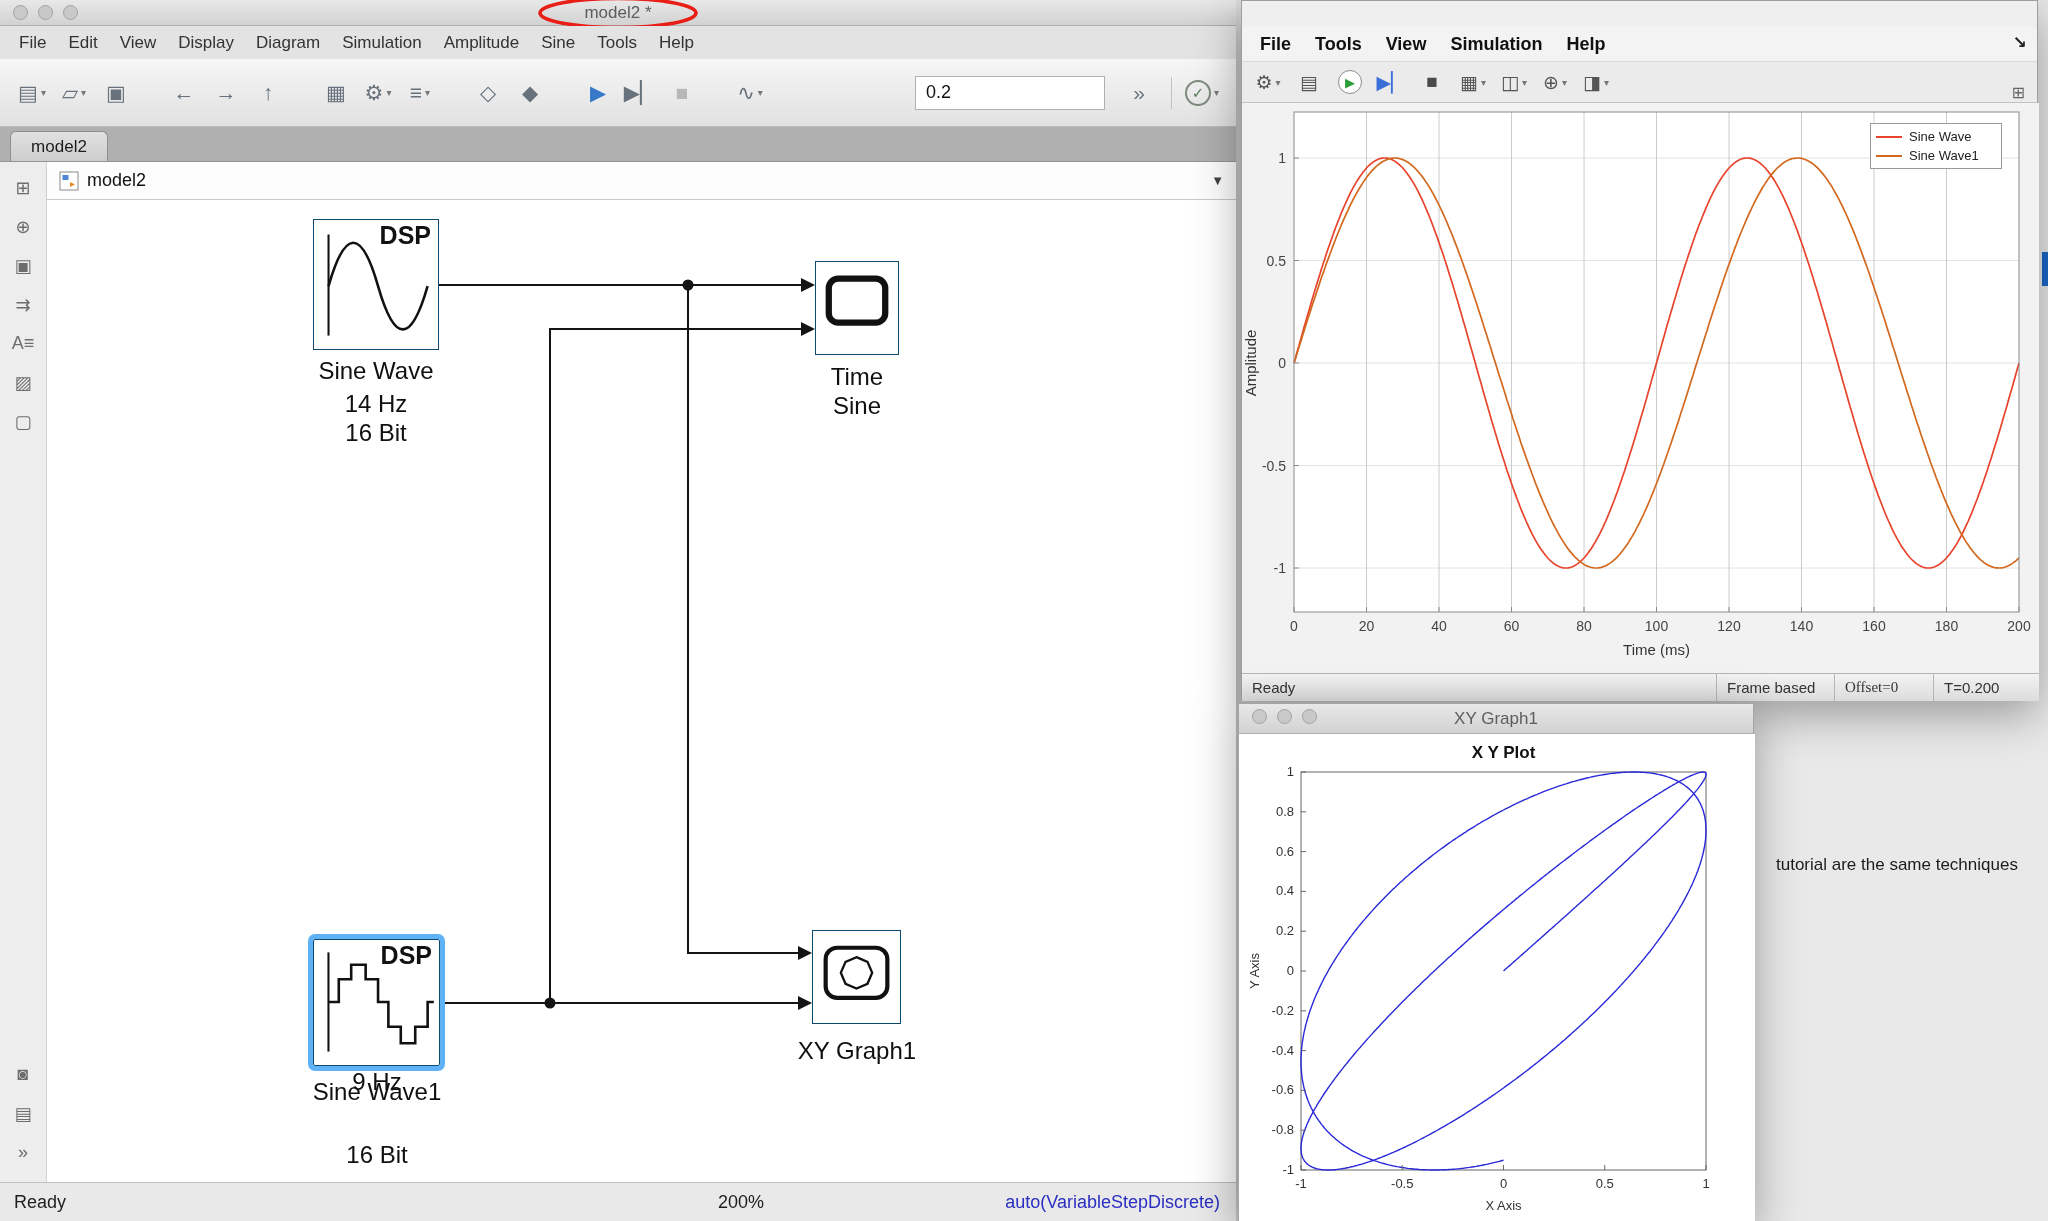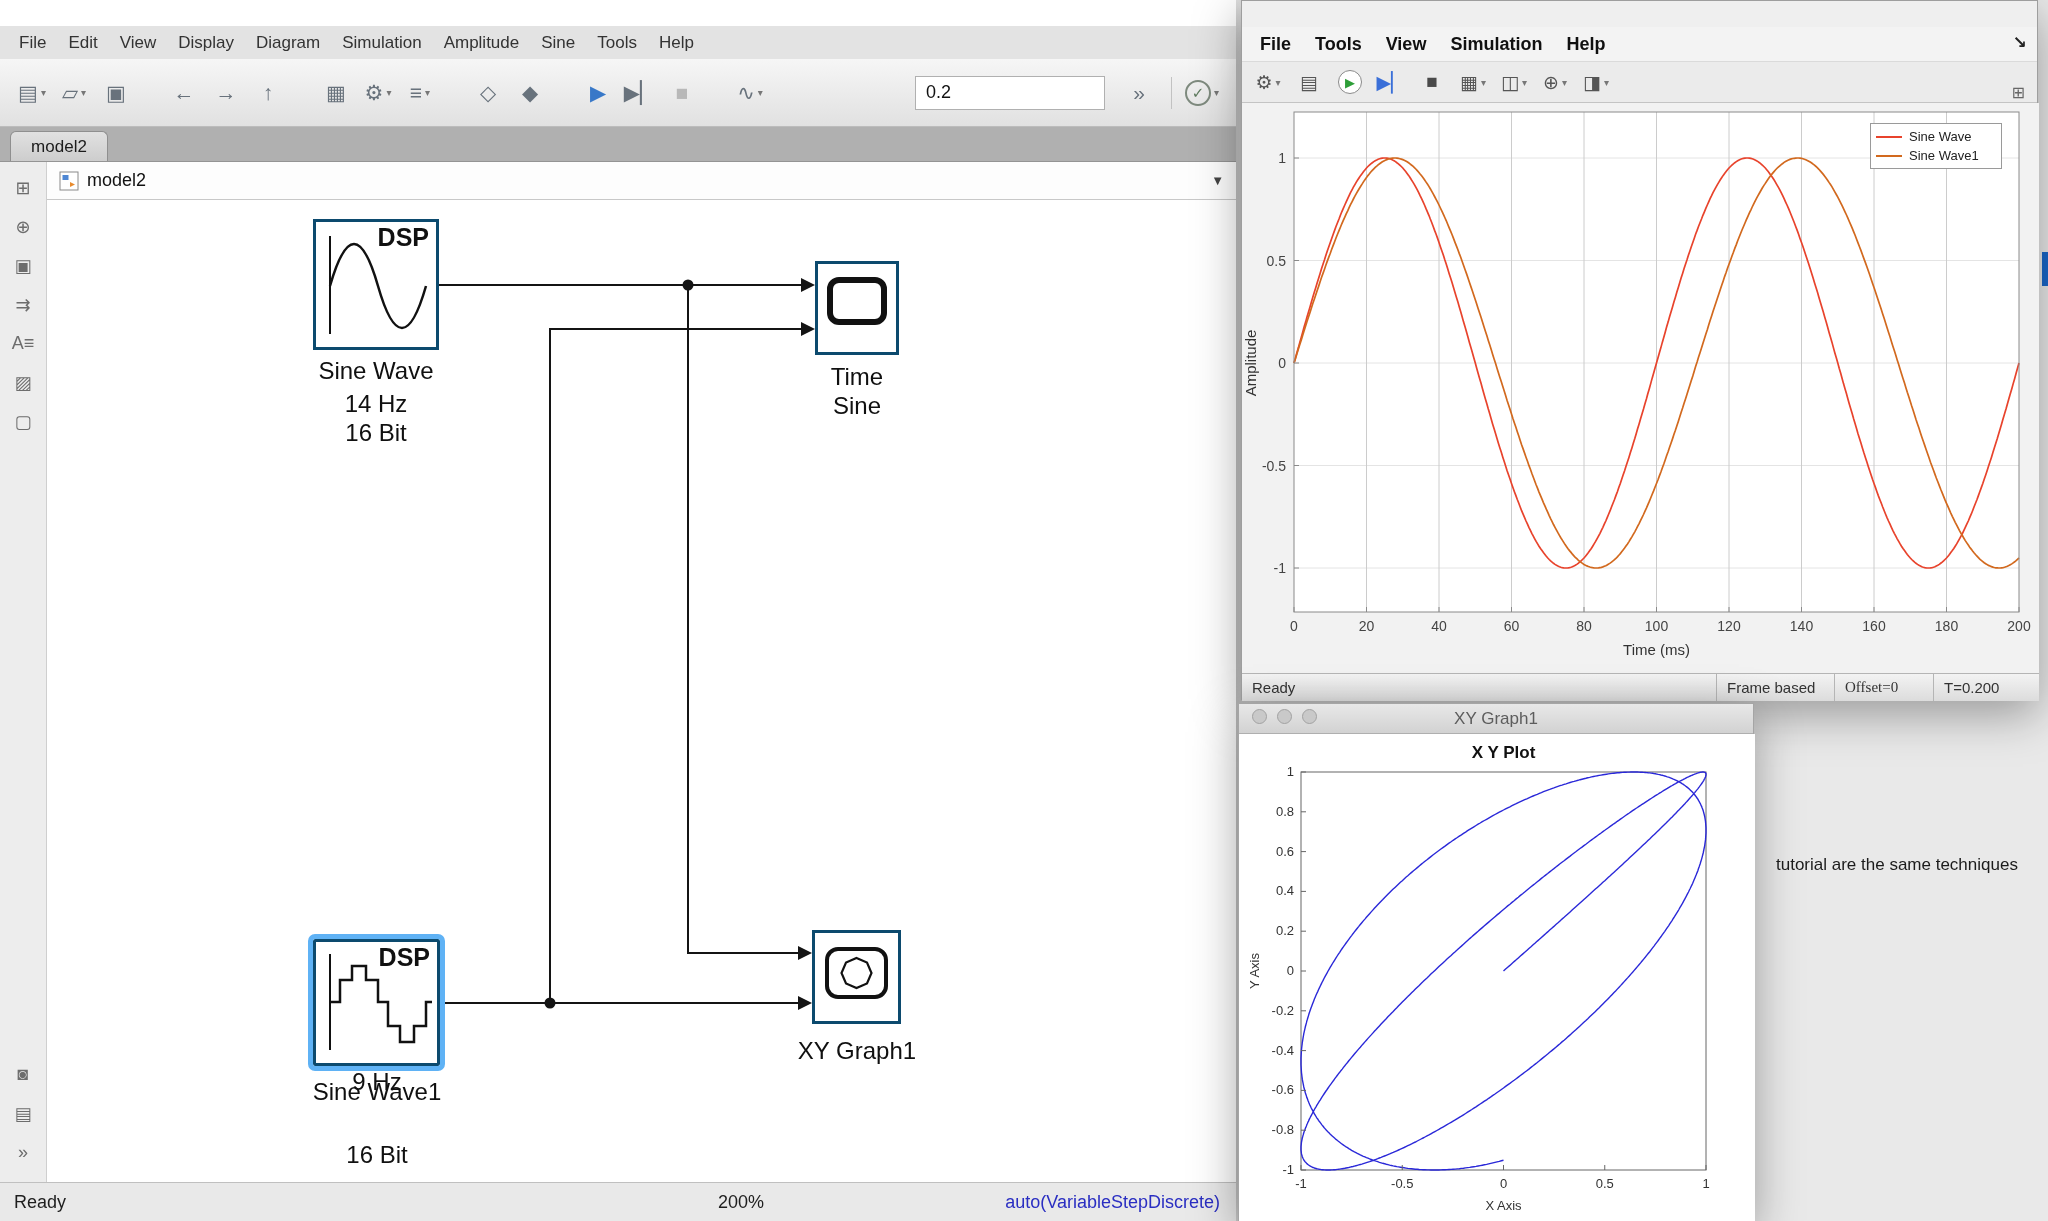--- a/index.html
+++ b/index.html
@@ -45,21 +45,21 @@
     padding:0 12px;font-size:18px;color:#111;}
   #breadcrumb-label{margin-left:8px;}
   #breadcrumb-dd{margin-left:auto;font-size:13px;color:#444;}
   #editor-palette{position:absolute;top:162px;left:0;width:47px;height:1020px;background:#ededed;
     border-right:1px solid #cfcfcf;display:flex;flex-direction:column;align-items:center;padding:6px 0 10px;}
   .pal-icon{width:36px;height:39px;display:flex;align-items:center;justify-content:center;
     font-size:18px;color:#6d6d6d;}
   .pal-spacer{flex:1;}
   #editor-canvas{position:absolute;top:200px;left:47px;width:1189px;height:982px;background:#ffffff;overflow:hidden;}
   #wires{position:absolute;left:0;top:0;}
-  .block{position:absolute;background:#fff;border:3px solid #0c4a6e;}
+  .block{position:absolute;background:#fff;border:1px solid #0c4a6e;}
   .block svg{position:absolute;inset:0;width:100%;height:100%;}
   .dsp-badge{position:absolute;top:1px;right:7px;font-size:25px;font-weight:600;color:#111;}
   .block-label{position:absolute;text-align:center;font-size:24px;color:#101010;line-height:1.15;}
   #block-sine-wave1{outline:5px solid #5fb2f5;border-radius:2px;}
   #editor-status{position:absolute;top:1182px;left:0;width:1236px;height:39px;background:#e9e9e9;
     border-top:1px solid #c0c0c0;font-size:18px;color:#1e1e1e;}
   #editor-status span{position:absolute;top:9px;}
   #status-ready{left:14px;}
   #status-zoom{left:718px;}
   #status-solver{right:16px;color:#2a2ec2;}
@@ -103,20 +103,31 @@
 </style>
 </head>
 <body>
 
 <div id="screen">
 
   <div id="bg-text">tutorial are the same techniques</div>
   <div id="bg-blue"></div>
 
   <div class="window" id="editor">
+    <div class="titlebar">
+      <div class="lights">
+        <div class="light"></div>
+        <div class="light"></div>
+        <div class="light"></div>
+      </div>
+      <span>model2 *</span>
+      <svg id="title-annotation" width="210" height="36">
+        <ellipse cx="105" cy="18" rx="78" ry="14.5" fill="none" stroke="#e81e17" stroke-width="3.6"></ellipse>
+      </svg>
+    </div>
 
     <div class="menubar" id="editor-menubar">
         <span class="menu-item">File</span>
         <span class="menu-item">Edit</span>
         <span class="menu-item">View</span>
         <span class="menu-item">Display</span>
         <span class="menu-item">Diagram</span>
         <span class="menu-item">Simulation</span>
         <span class="menu-item">Amplitude</span>
         <span class="menu-item">Sine</span>

